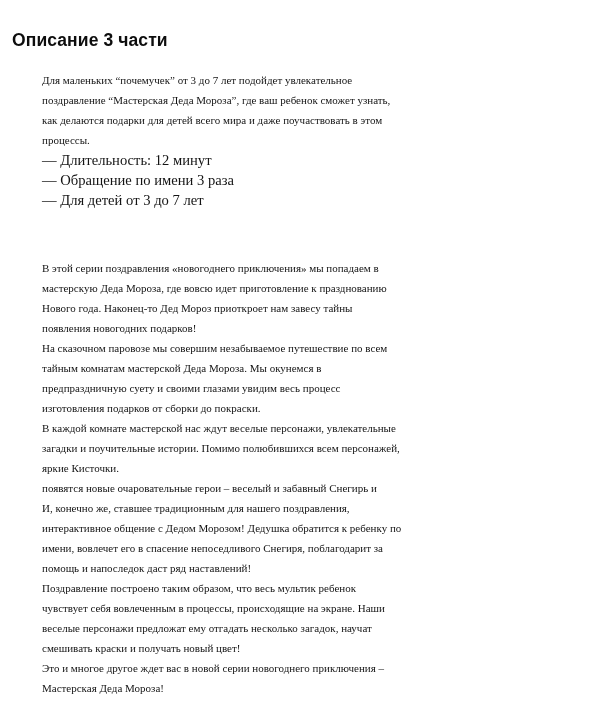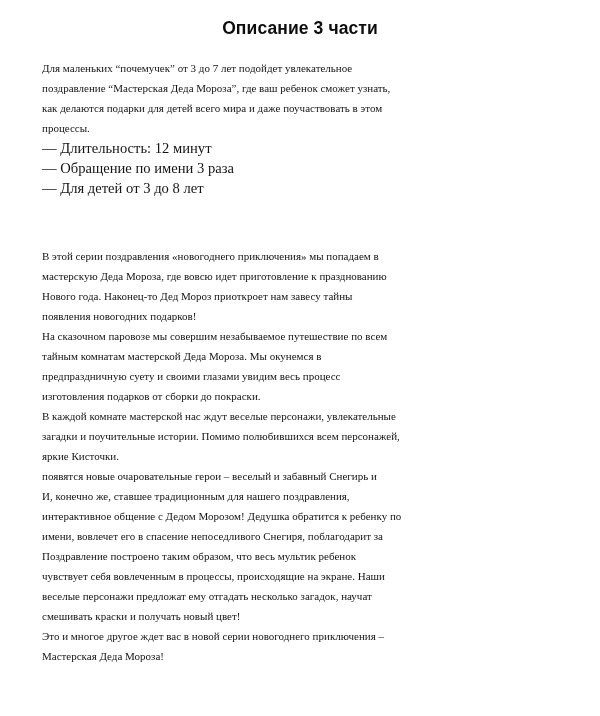--- a/index.html
+++ b/index.html
@@ -24,23 +24,22 @@
     box-sizing: border-box;
     background: #ffffff;
   }
 
   
   .doc-title {
     font-family: "Liberation Sans", "DejaVu Sans", sans-serif;
     font-weight: bold;
     font-size: 17.5px;
     line-height: 20px;
-    text-align: center;
     color: #0d0d0d;
-    margin: 0;
+    margin: 12px;
     padding: 18px 0 0 0;
     letter-spacing: 0.1px;
   }
 
   
   .body-wrap {
     padding: 0 42px 0 42px;
     margin-top: 20px;
   }
 
@@ -94,21 +93,21 @@
       <p class="para">
         <span class="line">Для маленьких “почемучек” от 3 до 7 лет подойдет увлекательное</span>
         <span class="line">поздравление “Мастерская Деда Мороза”, где ваш ребенок сможет узнать,</span>
         <span class="line">как делаются подарки для детей всего мира и даже поучаствовать в этом</span>
         <span class="line">процессы.</span>
       </p>
 
       <div class="para">
         <span class="bullet-line">— Длительность: 12 минут</span>
         <span class="bullet-line">— Обращение по имени 3 раза</span>
-        <span class="bullet-line">— Для детей от 3 до 8 лет</span>
+        <span class="bullet-line">— Для детей от 3 до 7 лет</span>
       </div>
 
     </div>
 
     <div class="block-gap"></div>
 
     <div class="block block-desc">
 
       <p class="para">
         <span class="line">В этой серии поздравления «новогоднего приключения» мы попадаем в</span>
@@ -128,20 +127,21 @@
         <span class="line">В каждой комнате мастерской нас ждут веселые персонажи, увлекательные</span>
         <span class="line">загадки и поучительные истории. Помимо полюбившихся всем персонажей,</span>
         <span class="line">яркие Кисточки.</span>
         <span class="line">появятся новые очаровательные герои – веселый и забавный Снегирь и</span>
       </p>
 
       <p class="para">
         <span class="line">И, конечно же, ставшее традиционным для нашего поздравления,</span>
         <span class="line">интерактивное общение с Дедом Морозом! Дедушка обратится к ребенку по</span>
         <span class="line">имени, вовлечет его в спасение непоседливого Снегиря, поблагодарит за</span>
+        <span class="line">помощь и напоследок даст ряд наставлений!</span>
       </p>
 
       <p class="para">
         <span class="line">Поздравление построено таким образом, что весь мультик ребенок</span>
         <span class="line">чувствует себя вовлеченным в процессы, происходящие на экране. Наши</span>
         <span class="line">веселые персонажи предложат ему отгадать несколько загадок, научат</span>
         <span class="line">смешивать краски и получать новый цвет!</span>
       </p>
 
       <p class="para">

